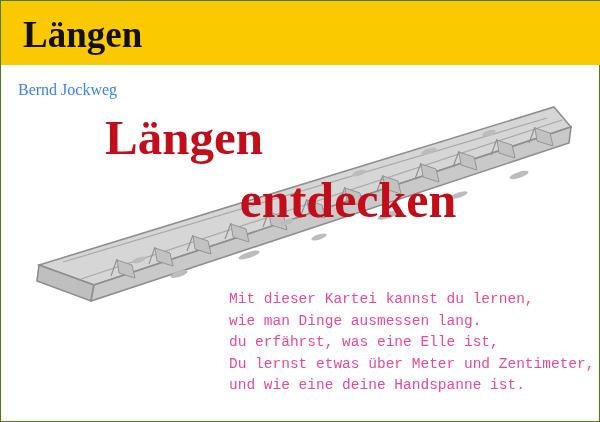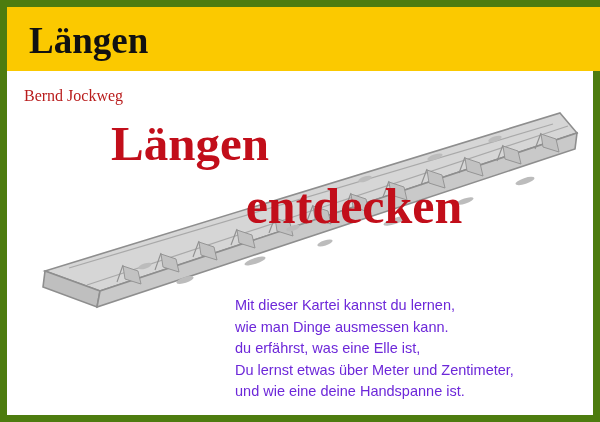--- a/index.html
+++ b/index.html
@@ -12,21 +12,21 @@
     background: #ffffff;
     font-family: "Liberation Sans", sans-serif;
     overflow: hidden;
   }
   .page {
     position: relative;
     width: 600px;
     height: 422px;
     background: #ffffff;
     box-sizing: border-box;
-    border: 7px solid #4d7c0f;
+    border: 1px solid #4d7c0f;
   }
   .header-band {
     position: absolute;
     left: 0;
     top: 0;
     width: 600px;
     height: 64px;
     background: #fbc900;
   }
   .header-title {
@@ -39,21 +39,21 @@
     color: #111111;
     letter-spacing: 0px;
     line-height: 40px;
   }
   .author {
     position: absolute;
     left: 17px;
     top: 80px;
     font-family: "Liberation Serif", serif;
     font-size: 16px;
-    color: #b91c1c;
+    color: #3b82f6;
   }
   .title-block {
     position: absolute;
     left: 96px;
     top: 110px;
     width: 440px;
     font-family: "Liberation Serif", serif;
     font-weight: bold;
     color: #c20e1a;
     z-index: 5;
@@ -76,24 +76,24 @@
     left: 18px;
     top: 88px;
     width: 560px;
     height: 230px;
     z-index: 1;
   }
   .body-text {
     position: absolute;
     left: 228px;
     top: 288px;
-    font-family: Liberation Sans, sans-serif;
+    font-family: Liberation Mono, monospace;
     font-size: 14.5px;
     line-height: 21.5px;
-    color: #6d28d9;
+    color: #ec4899;
   }
   .body-text div {
     white-space: nowrap;
   }
 </style>
 </head>
 <body>
 
 <div class="page">
 
@@ -161,19 +161,19 @@
     </svg>
   </div>
 
   <div class="title-block">
     <div class="title-line-1">Längen</div>
     <div class="title-line-2">entdecken</div>
   </div>
 
   <div class="body-text">
     <div>Mit dieser Kartei kannst du lernen,</div>
-    <div>wie man Dinge ausmessen kann.</div>
+    <div>wie man Dinge ausmessen lang.</div>
     <div>du erfährst, was eine Elle ist,</div>
     <div>Du lernst etwas über Meter und Zentimeter,</div>
     <div>und wie eine deine Handspanne ist.</div>
   </div>
 
 </div>
 
 </body></html>

